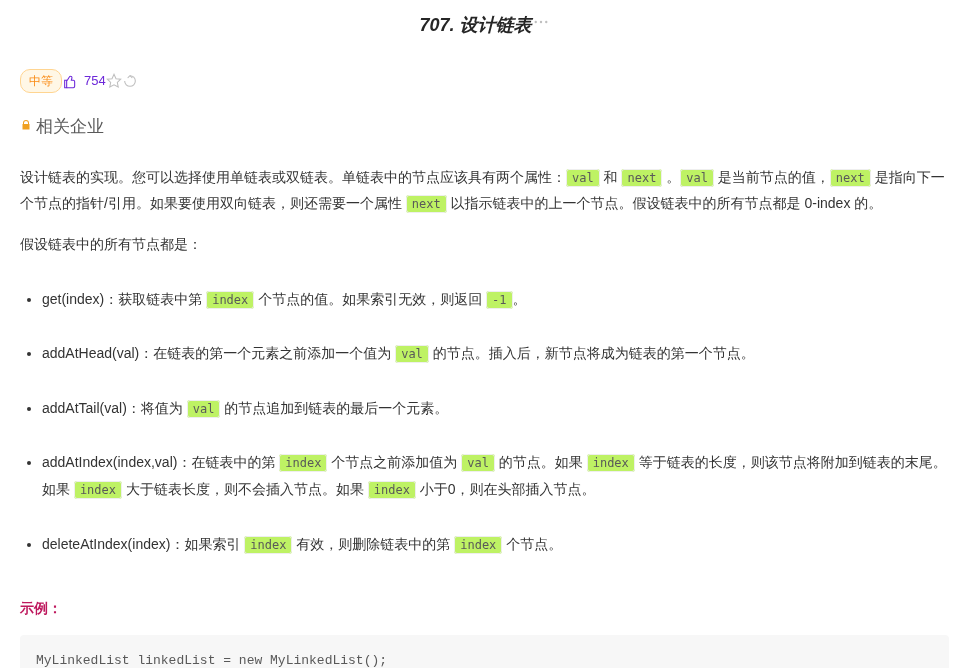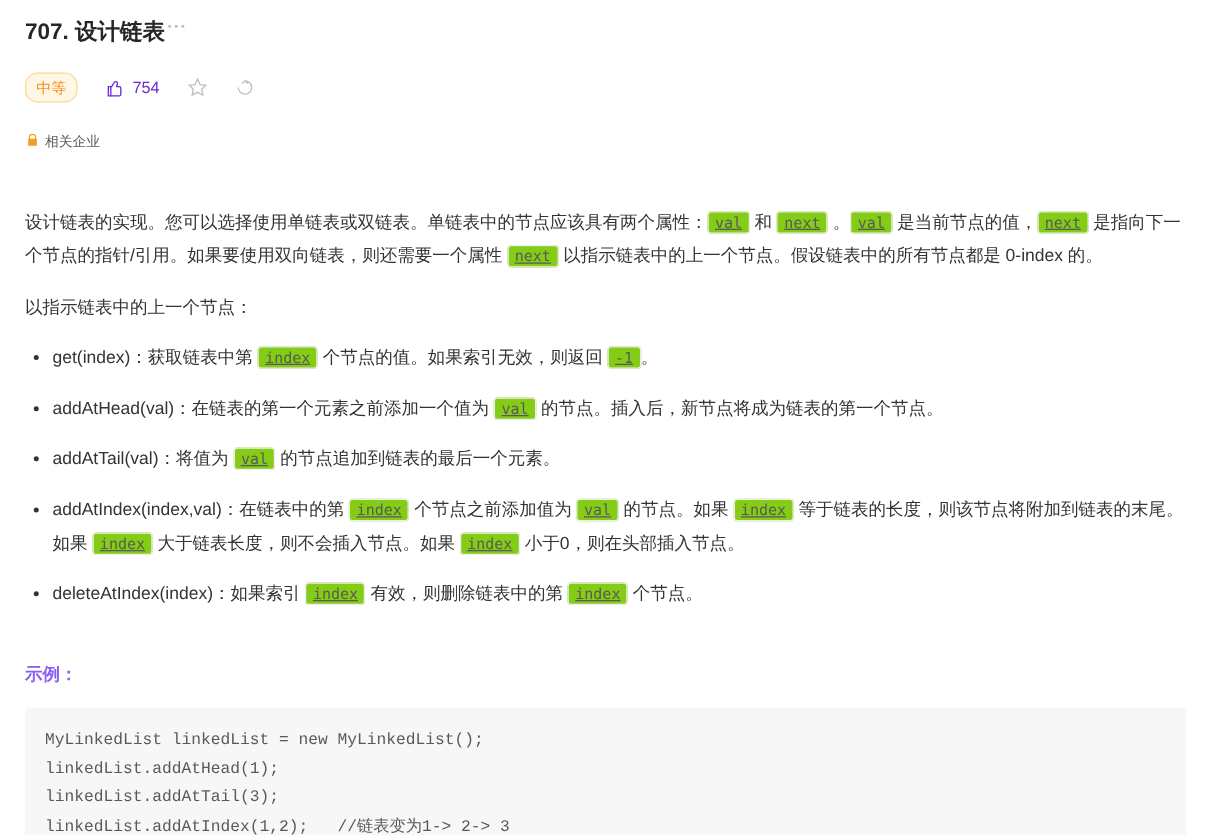--- a/index.html
+++ b/index.html
@@ -8,38 +8,38 @@
     background: #ffffff;
     color: #262626;
     padding: 10px 20px 30px 20px;
     font-size: 14px;
     line-height: 1.7;
     position: relative;
     width: 969px;
   }
   .title-row {
     display: flex;
-    justify-content: flex-start;
+    justify-content: center;
     align-items: center;
-    margin-bottom: 17px;
+    margin-bottom: 28px;
+    font-style: italic;
   }
   .title {
     font-size: 18px;
     font-weight: 600;
     color: #262626;
   }
   .more-icon {
     color: #bfbfbf;
     font-size: 16px;
     cursor: pointer;
   }
   .meta-row {
     display: flex;
     align-items: center;
-    gap: 22px;
     margin-bottom: 20px;
   }
   .difficulty-badge {
     display: inline-block;
     border: 1px solid #ffd591;
     background: #fff7e6;
     color: #fa8c16;
     font-size: 12px;
     padding: 1px 8px;
     border-radius: 10px;
@@ -53,51 +53,51 @@
     cursor: pointer;
   }
   .likes svg { width: 16px; height: 16px; }
   .icon-btn { color: #bfbfbf; cursor: pointer; display:flex; align-items:center; }
   .icon-btn svg { width: 16px; height: 16px; }
   .company-tag {
     display: inline-flex;
     align-items: center;
     gap: 4px;
     color: #595959;
-    font-size: 11px;
-    margin-bottom: 40px;
+    font-size: 17px;
+    margin-bottom: 22px;
     cursor: pointer;
   }
   .company-tag .lock { color: #f0a020; font-size: 12px; }
   .desc p { margin-bottom: 14px; font-size: 14px; line-height: 1.9; color: #333; }
   code.inline {
-    background: #84cc16;
+    background: #bef264;
     border: 1px solid #eee;
     border-radius: 3px;
     padding: 1px 5px;
     font-family: Menlo, Consolas, monospace;
     font-size: 12px;
     color: #595959;
-    text-decoration: underline;
   }
   ul.func-list {
     list-style: disc;
     padding-left: 22px;
     margin-bottom: 40px;
   }
   ul.func-list li {
     margin-bottom: 14px;
     line-height: 1.9;
     color: #333;
+    margin-top: 28px;
   }
   .example-label {
     font-weight: 700;
     font-size: 14px;
     margin-bottom: 14px;
-    color: #8b5cf6;
+    color: #be185d;
   }
   pre.code-block {
     background: #f7f7f7;
     border-radius: 4px;
     padding: 14px 16px;
     font-family: Menlo, Consolas, "Courier New", monospace;
     font-size: 13px;
     line-height: 1.8;
     color: #595959;
     white-space: pre;
@@ -146,21 +146,21 @@
   <span class="lock">
     <svg viewBox="0 0 24 24" width="12" height="12" fill="currentColor">
         <path d="M6 10V8a6 6 0 1 1 12 0v2h1v11H5V10h1zm2 0h8V8a4 4 0 1 0-8 0v2z"></path>
       </svg>
   </span>
   <span>相关企业</span>
 </div>
 
 <div class="desc">
   <p id="desc-p1">设计链表的实现。您可以选择使用单链表或双链表。单链表中的节点应该具有两个属性：<code class="inline">val</code> 和 <code class="inline">next</code> 。<code class="inline">val</code> 是当前节点的值，<code class="inline">next</code> 是指向下一个节点的指针/引用。如果要使用双向链表，则还需要一个属性 <code class="inline">next</code> 以指示链表中的上一个节点。假设链表中的所有节点都是 0-index 的。</p>
-  <p>以指示链表中的上一个节点：</p>
+  <p>假设链表中的所有节点都是：</p>
 </div>
 
 <ul class="func-list" id="func-list">
     <li>get(index)：获取链表中第 <code class="inline">index</code> 个节点的值。如果索引无效，则返回 <code class="inline">-1</code>。</li>
     <li>addAtHead(val)：在链表的第一个元素之前添加一个值为 <code class="inline">val</code> 的节点。插入后，新节点将成为链表的第一个节点。</li>
     <li>addAtTail(val)：将值为 <code class="inline">val</code> 的节点追加到链表的最后一个元素。</li>
     <li>addAtIndex(index,val)：在链表中的第 <code class="inline">index</code> 个节点之前添加值为 <code class="inline">val</code> 的节点。如果 <code class="inline">index</code> 等于链表的长度，则该节点将附加到链表的末尾。如果 <code class="inline">index</code> 大于链表长度，则不会插入节点。如果 <code class="inline">index</code> 小于0，则在头部插入节点。</li>
     <li>deleteAtIndex(index)：如果索引 <code class="inline">index</code> 有效，则删除链表中的第 <code class="inline">index</code> 个节点。</li>
   </ul>
 

